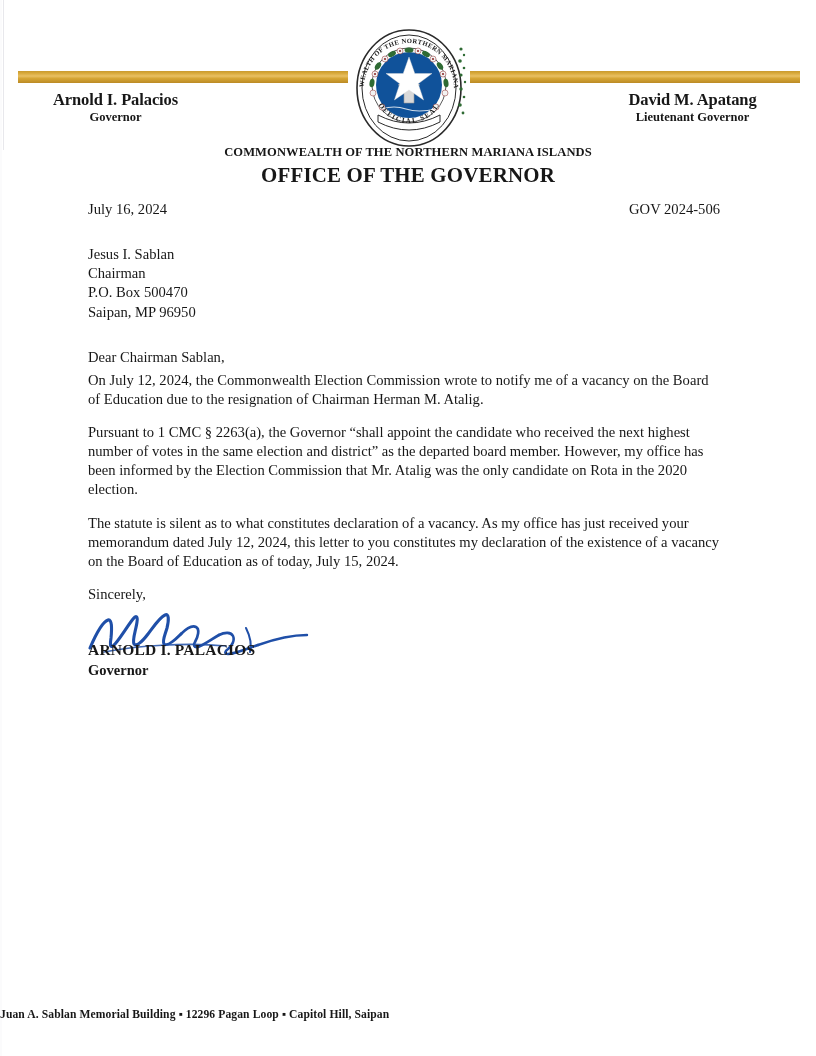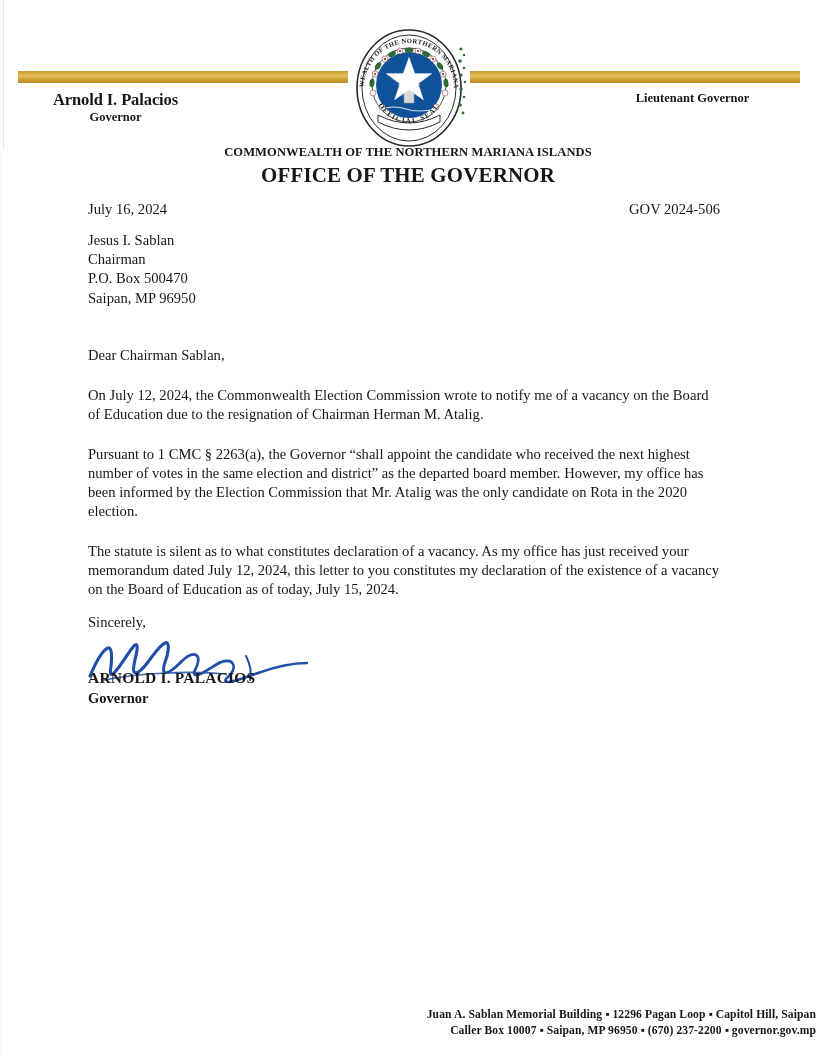--- a/index.html
+++ b/index.html
@@ -120,25 +120,25 @@
     font-size: 14.6px;
     line-height: 1.30;
   }
   .date-row {
     display: flex;
     justify-content: space-between;
     align-items: baseline;
     gap: 44px;
   }
   .addr-block {
-    margin-top: 12px;
+    margin-top: 26px;
     line-height: 1.32;
   }
-  .salutation { margin-top: 38px; }
-  .para { margin-top: 21px; text-align: left; }
+  .salutation { margin-top: 26px; }
+  .para { margin-top: 4px; text-align: left; }
   .closing { margin-top: 8px; }
 
   
   .sig-area {
     position: relative;
     margin-top: 2px;
     height: 62px;
   }
   .sig-ink {
     position: absolute;
@@ -163,21 +163,21 @@
     font-size: 14.5px;
     font-weight: bold;
   }
 
   
   .footer {
     position: absolute;
     left: 0;
     top: 1007px;
     width: 816px;
-    text-align: right;
+    text-align: left;
     font-size: 11.6px;
     font-weight: bold;
     line-height: 1.42;
     letter-spacing: 0.1px;
   }
 </style>
 </head>
 <body>
 
 <div class="page">
@@ -266,20 +266,21 @@
         </g>
       </svg>
     </div>
 
     <div class="officer officer-left">
       <div class="officer-name">Arnold I. Palacios</div>
       <div class="officer-title">Governor</div>
     </div>
 
     <div class="officer officer-right">
+      <div class="officer-name">David M. Apatang</div>
       <div class="officer-title">Lieutenant Governor</div>
     </div>
 
     <div class="org-block">
       <div class="org-line1">COMMONWEALTH OF THE NORTHERN MARIANA ISLANDS</div>
       <div class="org-line2">OFFICE OF THE GOVERNOR</div>
     </div>
   </div>
 
   <div class="body-area">
@@ -320,16 +321,15 @@
           <path d="M 28 44 C 60 38 110 34 150 38" stroke-width="1.6" opacity="0.85"></path>
         </g>
       </svg>
       <div class="sig-name">ARNOLD I. PALACIOS</div>
       <div class="sig-title">Governor</div>
     </div>
   </div>
 
   <div class="footer">
     <div>Juan A. Sablan Memorial Building ▪ 12296 Pagan Loop ▪ Capitol Hill, Saipan</div>
-    <div>Caller Box 10007 ▪ Saipan, MP  96950 ▪ (670) 237-2200 ▪ governor.gov.mp</div>
   </div>
 
 </div>
 
 </body></html>

